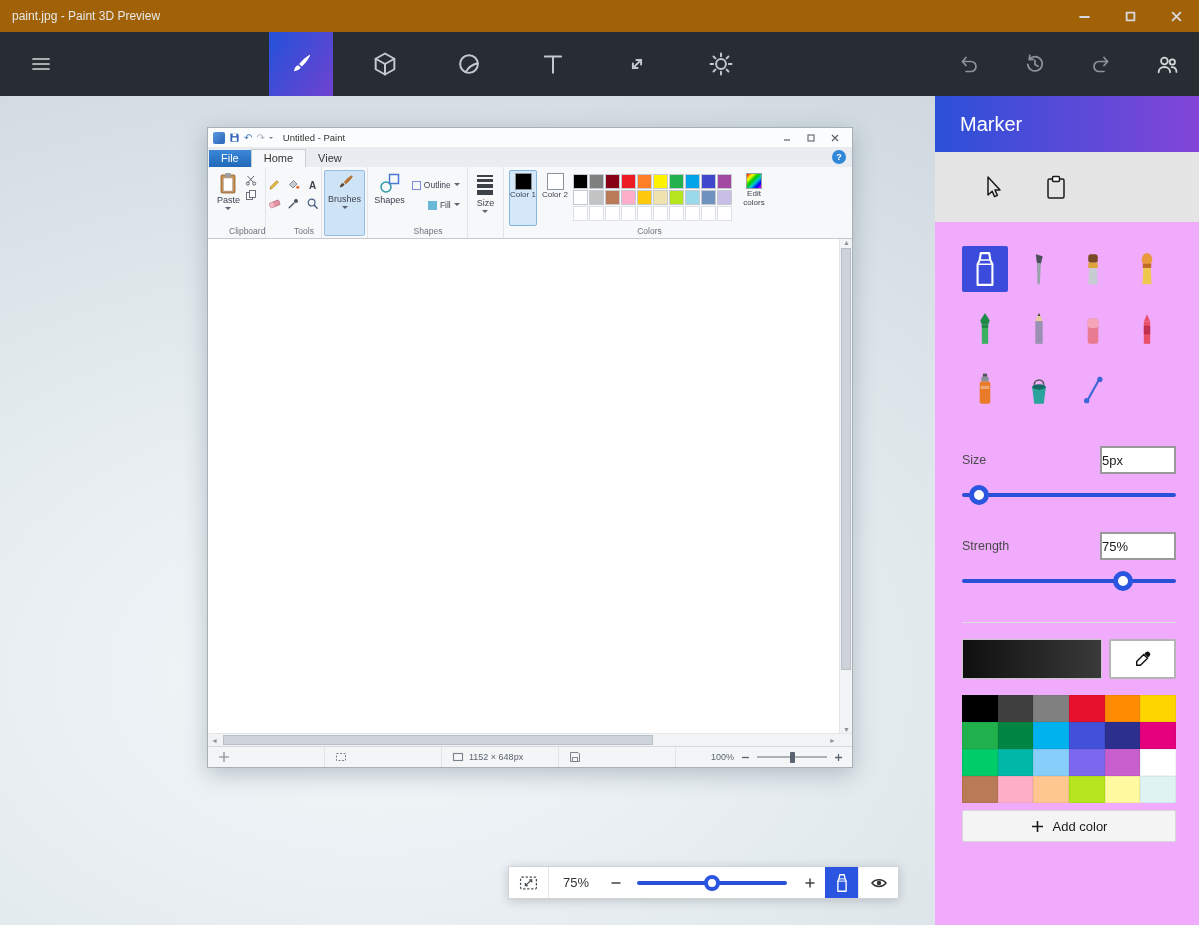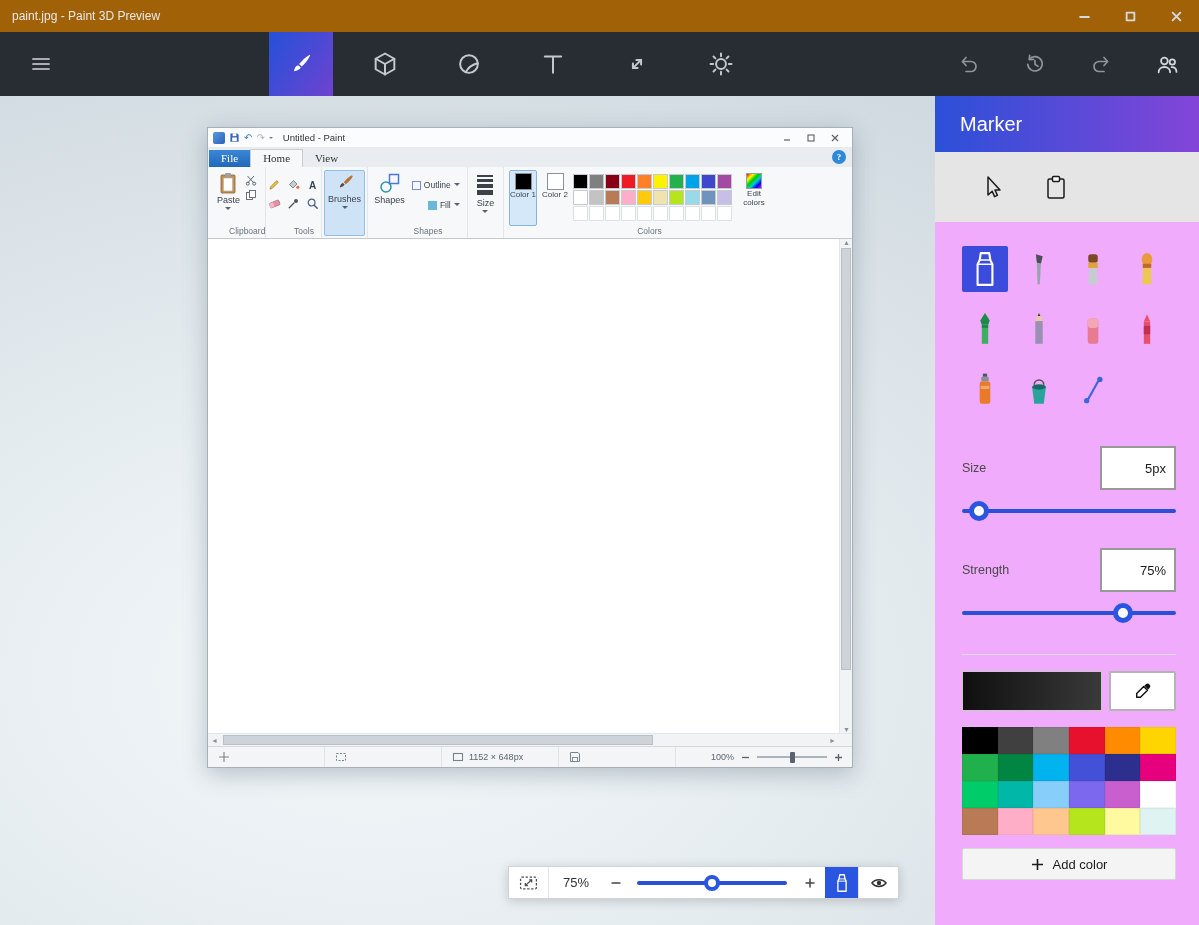--- a/index.html
+++ b/index.html
@@ -31,21 +31,21 @@
   
   .pw { position:absolute; left:207px; top:31px; width:646px; height:641px; background:#fff; border:1px solid #a8b0b6; box-shadow:0 6px 22px rgba(40,60,80,.28); display:flex; flex-direction:column; }
   .pw-titlebar { height:20px; background:#fbfcfd; border-bottom:1px solid #e8eaec; display:flex; align-items:center; padding:0 5px; gap:4px; font-size:9.5px; color:#333; }
   .pw-appicon { width:12px; height:12px; border-radius:2px; background:linear-gradient(135deg,#5a9ae0,#2a62b8); }
   .pw-qat-glyph { font-size:10px; line-height:1; color:#4a7ab8; }
   .pw-qat-glyph.dim { color:#a8b4c0; }
   .pw-caret-sm { width:0; height:0; border:2.6px solid transparent; border-top-color:#7a828a; margin-top:3px; }
   .pw-title-text { margin-left:6px; }
   .pw-tb-controls { margin-left:auto; display:flex; }
   .pw-tb-controls span { width:24px; height:15px; display:flex; align-items:center; justify-content:center; color:#5a6268; }
-  .pw-tabs { height:19px; background:#e9edf1; display:flex; align-items:flex-end; position:relative;font-family:Liberation Serif, serif; }
+  .pw-tabs { height:19px; background:#e9edf1; display:flex; align-items:flex-end; position:relative; }
   .pw-tab { font-size:11px; padding:2px 12px 3px; color:#333; }
   .pw-tab.file { background:linear-gradient(#3a87d8,#2268b8); color:#fff; margin-left:1px; }
   .pw-tab.active { background:#f7f8f9; border:1px solid #c8cdd2; border-bottom:none; }
   .pw-help { position:absolute; right:6px; top:2px; width:14px; height:14px; border-radius:50%; background:#3088d8; color:#fff; font-size:9px; font-weight:bold; display:flex; align-items:center; justify-content:center; }
   .pw-ribbon { height:72px; background:#f7f8f9; border-bottom:1px solid #c5cad0; display:flex; }
   .rb-group { display:flex; flex-direction:column; border-right:1px solid #e2e5e9; }
   .rb-content { flex:1; display:flex; justify-content:center; padding-top:3px; }
   .rb-label { font-size:8.5px; color:#6a737d; text-align:center; padding-bottom:2px;padding-left:21px; }
   .rb-btn { display:flex; flex-direction:column; align-items:center; gap:1px; font-size:9px; color:#3c4450; padding:2px 3px; }
   .rb-btn.selected { background:#cfe3f6; border:1px solid #94bee4; border-radius:2px; }
@@ -98,33 +98,33 @@
   .side-panel { position:absolute; right:0; top:96px; width:264px; bottom:0; background:#f0abfc; display:flex; flex-direction:column; }
   .sp-header { height:56px; flex:0 0 56px; background:linear-gradient(90deg,#2b50d8,#8345d8); color:#fff; font-size:20px; display:flex; align-items:center; padding-left:25px; }
   .sp-toolstrip { height:70px; flex:0 0 70px; background:#e5e5e5; display:flex; align-items:center; padding-left:40px; gap:30px; }
   .sp-tool-btn { width:34px; height:34px; background:transparent; border:none; color:#1a1a1a; display:flex; align-items:center; justify-content:center; cursor:pointer; }
   .sp-body { flex:1; padding:0 23px 0 27px; }
   .brush-grid { margin-top:24px; display:grid; grid-template-columns:repeat(4,46px); gap:14px 8px; }
   .brush-tile { width:46px; height:46px; background:transparent; border:none; display:flex; align-items:center; justify-content:center; cursor:pointer; border-radius:2px; }
   .brush-tile.selected { background:#3b4bdc; }
   .sp-row { margin-top:34px; display:flex; align-items:center; justify-content:space-between; }
   .sp-label { font-size:12.5px; color:#4a4a4a; }
-  .sp-input { width:76px; height:44px; border:2px solid #999999; background:#fff; font-family:inherit; font-size:13px; color:#1a1a1a; text-align:right; padding-right:8px; }
+  .sp-input { width:76px; height:28px; border:2px solid #999999; background:#fff; font-family:inherit; font-size:13px; color:#1a1a1a; padding-right:8px; }
   .sp-slider { position:relative; height:22px; margin-top:10px; }
   .sp-slider .track { position:absolute; left:0; right:0; top:9px; height:4px; background:#2b50d8; border-radius:2px; }
   .sp-slider .thumb { position:absolute; top:1px; width:20px; height:20px; margin-left:-10px; border-radius:50%; background:#fff; border:5px solid #2a55e0; }
   .sp-divider { margin-top:30px; border-top:1px solid #dcdcdc; }
   .sp-dropdown { margin-top:22px; width:100%; height:36px; background:#fff; border:2px solid #b4b4b4; border-radius:2px; position:relative; display:flex; align-items:center; justify-content:center; font-size:14px; color:#1a1a1a; cursor:pointer; font-family:inherit; }
   .sp-dropdown svg { position:absolute; right:11px; top:14px; }
   .color-row { margin-top:16px; display:flex; gap:7px; }
   .cc-swatch { flex:1; height:40px; border:1px solid #c8c8c8; cursor:pointer; }
   .eyedropper-btn { width:67px; height:40px; background:#fff; border:2px solid #b4b4b4; border-radius:2px; display:flex; align-items:center; justify-content:center; cursor:pointer; color:#111; }
   .sp-palette { margin-top:16px; display:grid; grid-template-columns:repeat(6,1fr); grid-auto-rows:27px; }
   .sp-pal-cell { box-shadow:inset 0 0 0 1px rgba(0,0,0,.05); cursor:pointer; }
-  .add-color-btn { margin-top:13px; width:100%; height:32px; background:#f4f4f4; border:1px solid #d8d8d8; border-radius:2px; display:flex; align-items:center; justify-content:center; gap:9px; font-size:13px; color:#1a1a1a; cursor:pointer; font-family:inherit; }
+  .add-color-btn { margin-top:7px; width:100%; height:32px; background:#f4f4f4; border:1px solid #d8d8d8; border-radius:2px; display:flex; align-items:center; justify-content:center; gap:9px; font-size:13px; color:#1a1a1a; cursor:pointer; font-family:inherit; }
 </style>
 </head>
 <body>
 
 <div class="app">
 
   <header class="titlebar">
     <span class="titlebar-text">paint.jpg - Paint 3D Preview</span>
     <div class="win-controls">
       <button class="win-btn">

